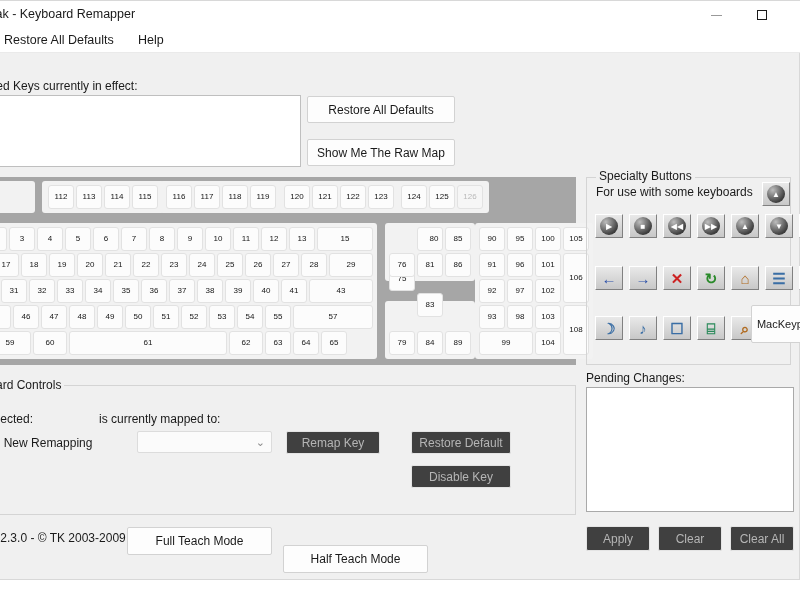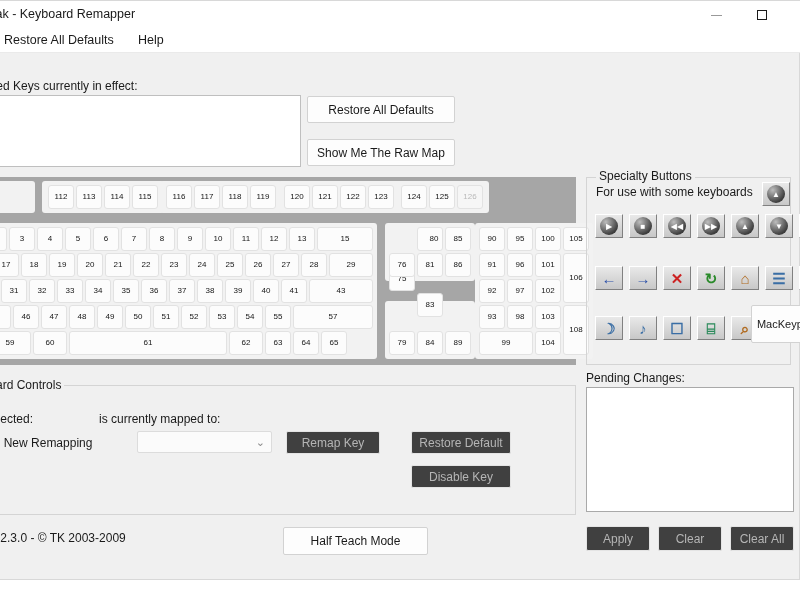--- a/index.html
+++ b/index.html
@@ -170,21 +170,21 @@
   }
   #btn-apply    { position: absolute; left: 645px; top: 525px; width: 64px; height: 25px; }
   #btn-clear    { position: absolute; left: 717px; top: 525px; width: 64px; height: 25px; }
   #btn-clearall { position: absolute; left: 789px; top: 525px; width: 64px; height: 25px; }
   
   #version-text {
     position: absolute; left: 16px; top: 530px;
     font-size: 12px; color: #1a1a1a; white-space: nowrap;
   }
   #btn-full-teach { position: absolute; left: 186px; top: 526px; width: 145px; height: 28px; }
-  #btn-half-teach { position: absolute; left: 342px; top: 526px; width: 145px; height: 28px; }
+  #btn-half-teach { position: absolute; left: 342px; top: 544px; width: 145px; height: 28px; }
   #bottom-strip {
     position: absolute; left: 0; top: 580px; width: 800px; height: 20px;
     background: #ffffff;
   }
 </style>
 </head>
 <body>
 
 <div id="app">
 
@@ -404,15 +404,16 @@
   <div class="btn disabled" id="btn-restoredef">Restore Default</div>
   <div class="btn disabled" id="btn-disablekey">Disable Key</div>
 
   <div id="pending-label">Pending Changes:</div>
   <div id="pending-box"></div>
   <div class="btn disabled" id="btn-apply">Apply</div>
   <div class="btn disabled" id="btn-clear">Clear</div>
   <div class="btn disabled" id="btn-clearall">Clear All</div>
 
   <div id="version-text">Version 2.3.0 - © TK 2003-2009</div>
+  <div class="btn" id="btn-full-teach">Full Teach Mode</div>
   <div class="btn" id="btn-half-teach">Half Teach Mode</div>
 </div>
 <div id="bottom-strip"></div>
 
 </body></html>

